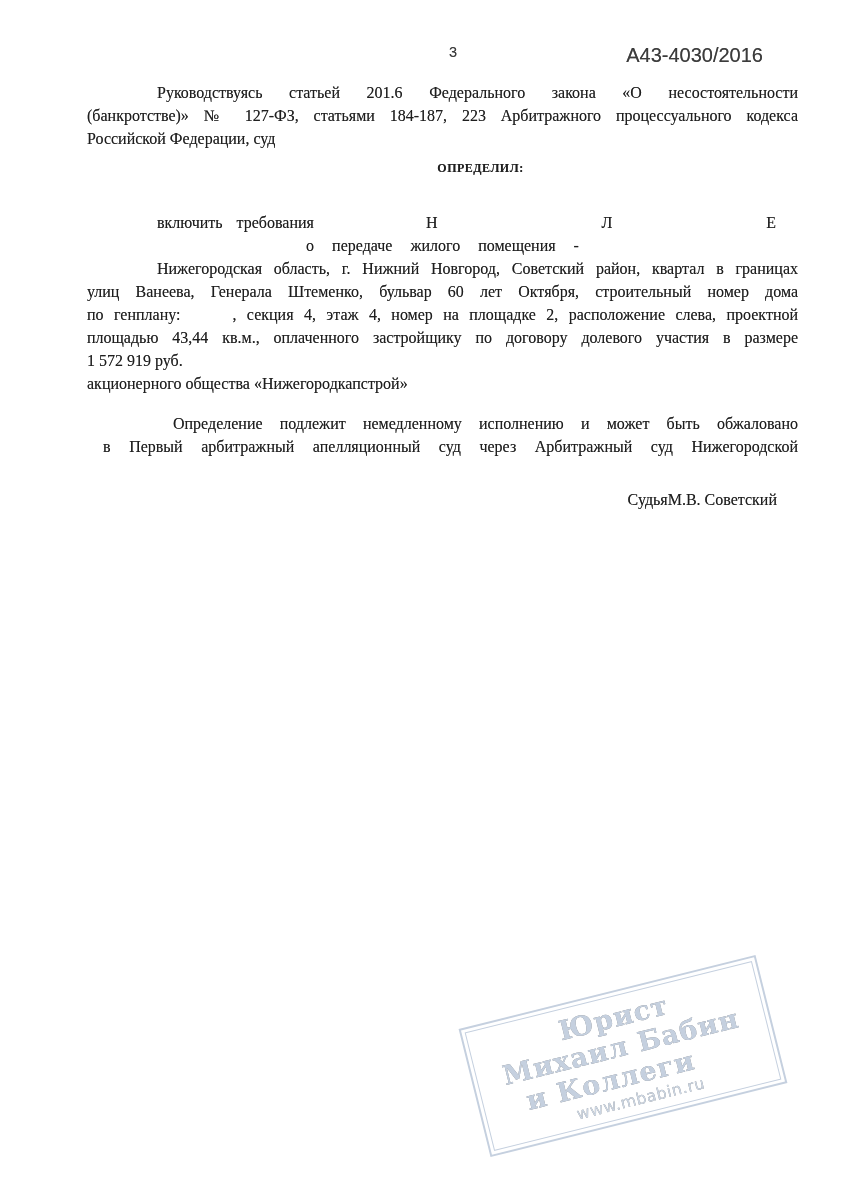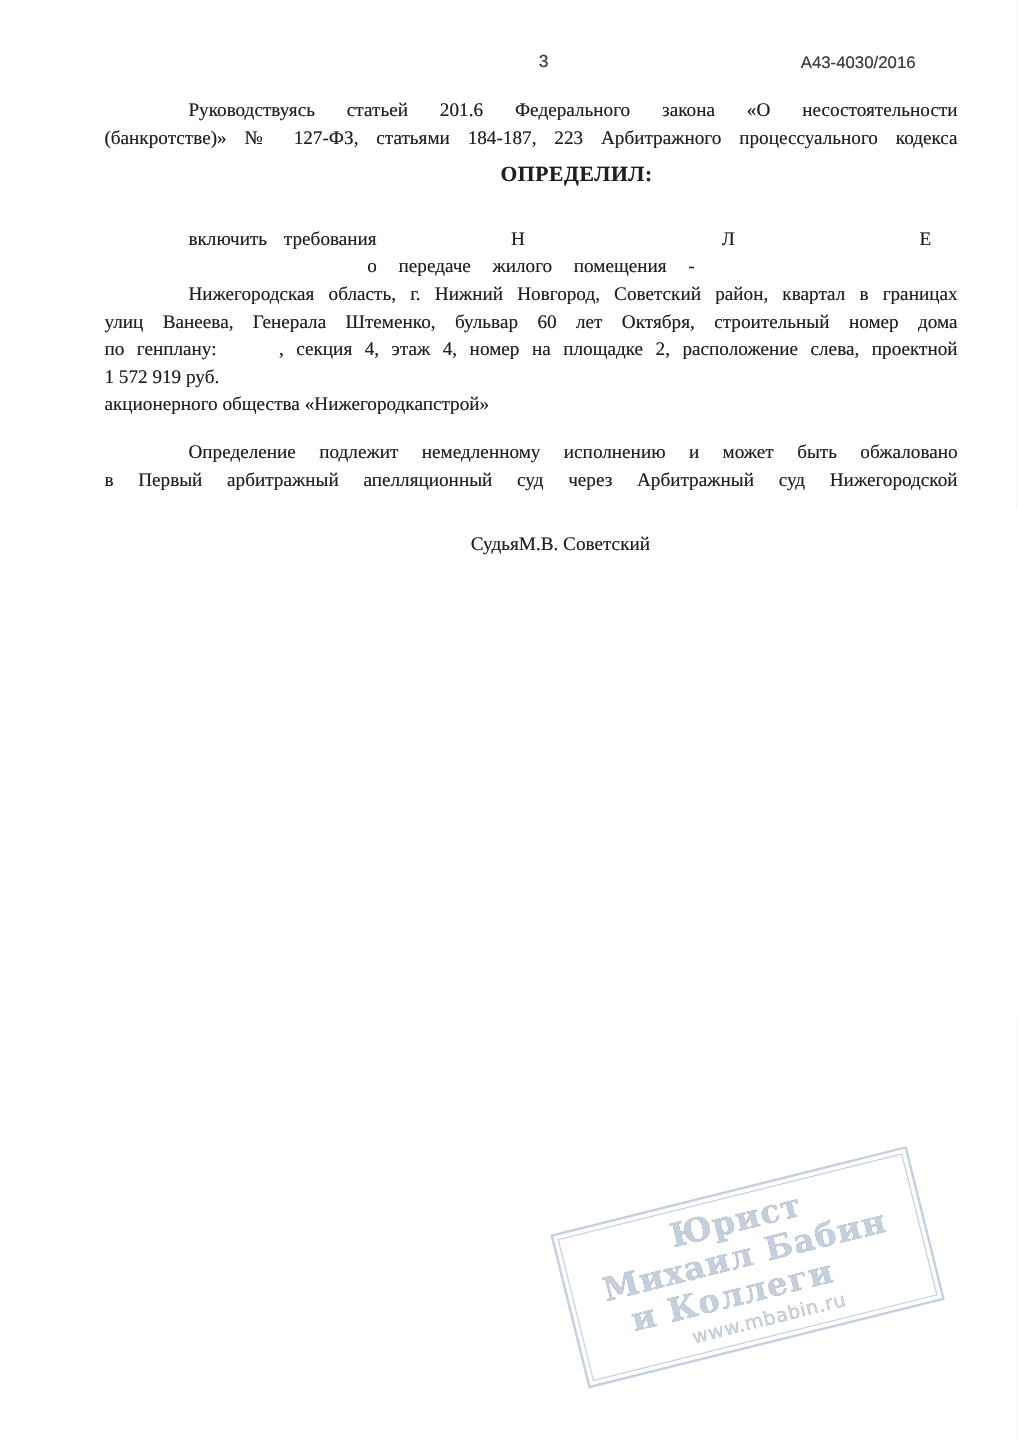--- a/index.html
+++ b/index.html
@@ -27,61 +27,61 @@
     position: absolute;
     left: 449px; top: 44px;
     font-family: "Liberation Sans", "DejaVu Sans", sans-serif;
     font-size: 14.5px;
     color: var(--header-ink);
   }
   .case-num {
     position: absolute;
     right: 85px; top: 44px;
     font-family: "Liberation Sans", "DejaVu Sans", sans-serif;
-    font-size: 14px;
+    font-size: 20px;
     color: var(--header-ink);
   }
   
   .content {
     position: absolute;
     left: 87px; top: 0;
     width: 711px;
     font-size: 16px;
     line-height: 23px;
   }
   .tline { text-align: justify; text-align-last: justify; }
   .tline.last { text-align-last: auto; }
   .tline.indent { text-indent: 70px; }
   .para-legal-basis { margin-top: 81px; }
   .ruling-heading {
     margin-top: 7px;
     padding-left: 76px;
     text-align: center;
     font-weight: 700;
-    font-size: 18px;
+    font-size: 12px;
     letter-spacing: 0.5px;
     line-height: 23px;
   }
   .op-include { line-height: 23px; text-indent: 70px; margin-top: 31px; }
   .op-include .prefix { word-spacing: 10px; }
   .ini { display: inline-block; }
   .ini-n { margin-left: 38px; }
   .ini-l { margin-left: 90px; }
   .ini-e { margin-left: 80px; }
   .op-transfer {
     line-height: 23px;
     text-align: center;
     word-spacing: 14px;
   }
   .op-apartment { line-height: 23px; }
-  .para-appeal { margin-top: 17px; }
+  .para-appeal { margin-top: 17px; margin-left: 16px; }
   .signature-row {
     margin-top: 30px;
     display: flex;
-    justify-content: center;
+    justify-content: flex-end;
     line-height: 23px;
   }
   .signature-row .judge-label { padding-left: 70px; }
   .signature-row .judge-name  { margin-right: 21px; }
   
   .stamp {
     position: absolute;
     left: 470px; top: 990px;
     width: 306px; height: 132px;
     transform: rotate(-14deg);
@@ -123,38 +123,40 @@
 <div class="page">
 
   <div class="page-num">3</div>
   <div class="case-num">А43-4030/2016</div>
 
   <div class="content">
 
     <div class="para-legal-basis">
         <div class="tline indent">Руководствуясь статьей 201.6 Федерального закона «О несостоятельности</div>
         <div class="tline">(банкротстве)» № 127-ФЗ, статьями 184-187, 223 Арбитражного процессуального кодекса</div>
+        <div class="tline last">Российской Федерации, суд</div>
       </div>
 
     <div class="ruling-heading">ОПРЕДЕЛИЛ:</div>
 
     <div class="op-include">
       <span class="prefix">включить требования</span>
       <span class="ini ini-n">Н</span>
       <span class="ini ini-l">Л</span>
       <span class="ini ini-e">Е</span>
     </div>
 
     <div class="op-transfer">о передаче жилого помещения -</div>
 
 
     <div class="para-address">
         <div class="tline indent">Нижегородская область, г. Нижний Новгород, Советский район, квартал в границах</div>
         <div class="tline">улиц Ванеева, Генерала Штеменко, бульвар 60 лет Октября, строительный номер дома</div>
         <div class="tline">по генплану:&nbsp;&nbsp;&nbsp;&nbsp;&nbsp;, секция 4, этаж 4, номер на площадке 2, расположение слева, проектной</div>
+        <div class="tline">площадью 43,44 кв.м., оплаченного застройщику по договору долевого участия в размере</div>
         <div class="tline last">1 572 919 руб.</div>
       </div>
 
     <div class="para-registry">
         <div class="tline last">акционерного общества «Нижегородкапстрой»</div>
       </div>
 
     <div class="para-appeal">
         <div class="tline indent">Определение подлежит немедленному исполнению и может быть обжаловано</div>
         <div class="tline">в Первый арбитражный апелляционный суд через Арбитражный суд Нижегородской</div>

